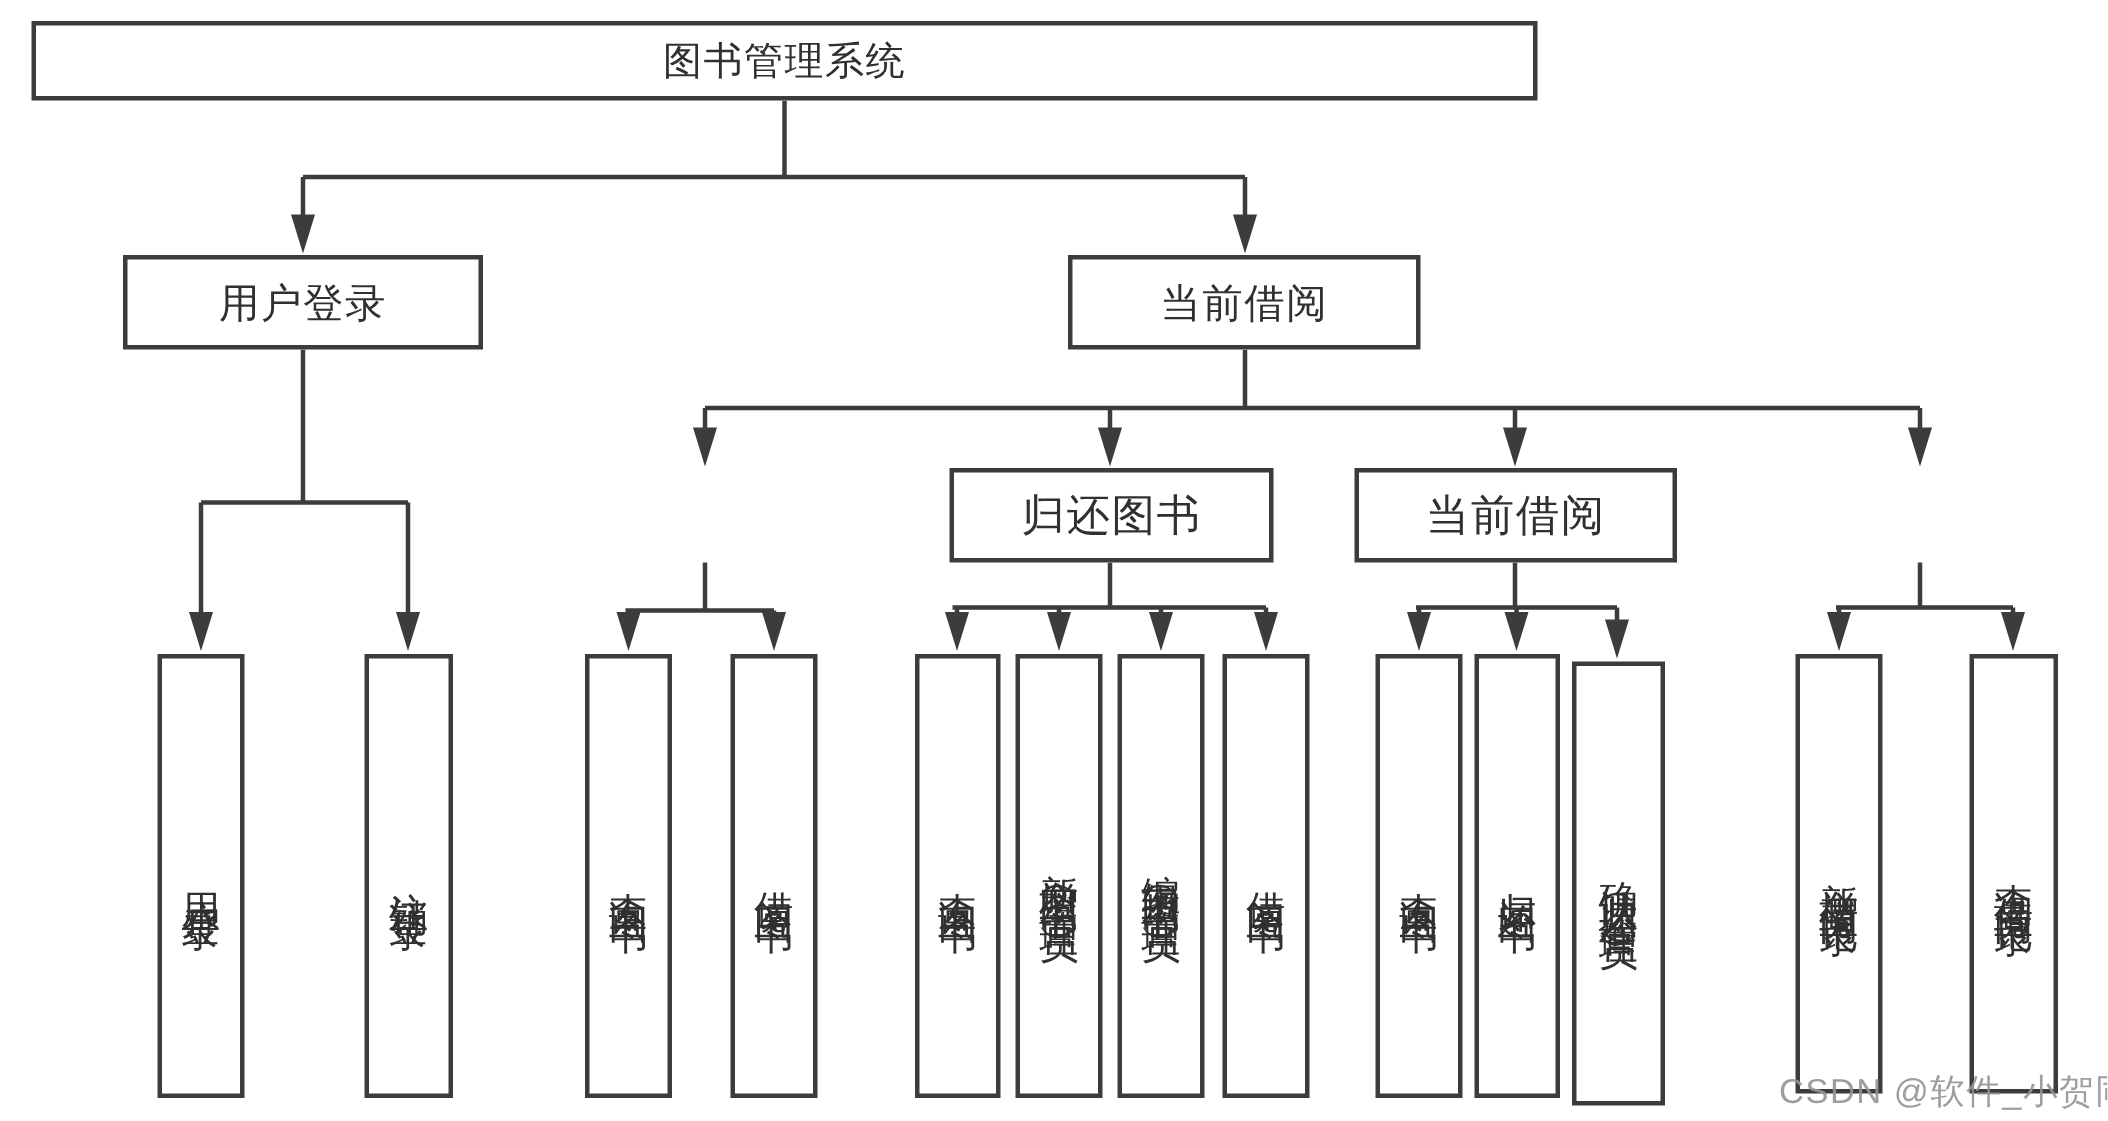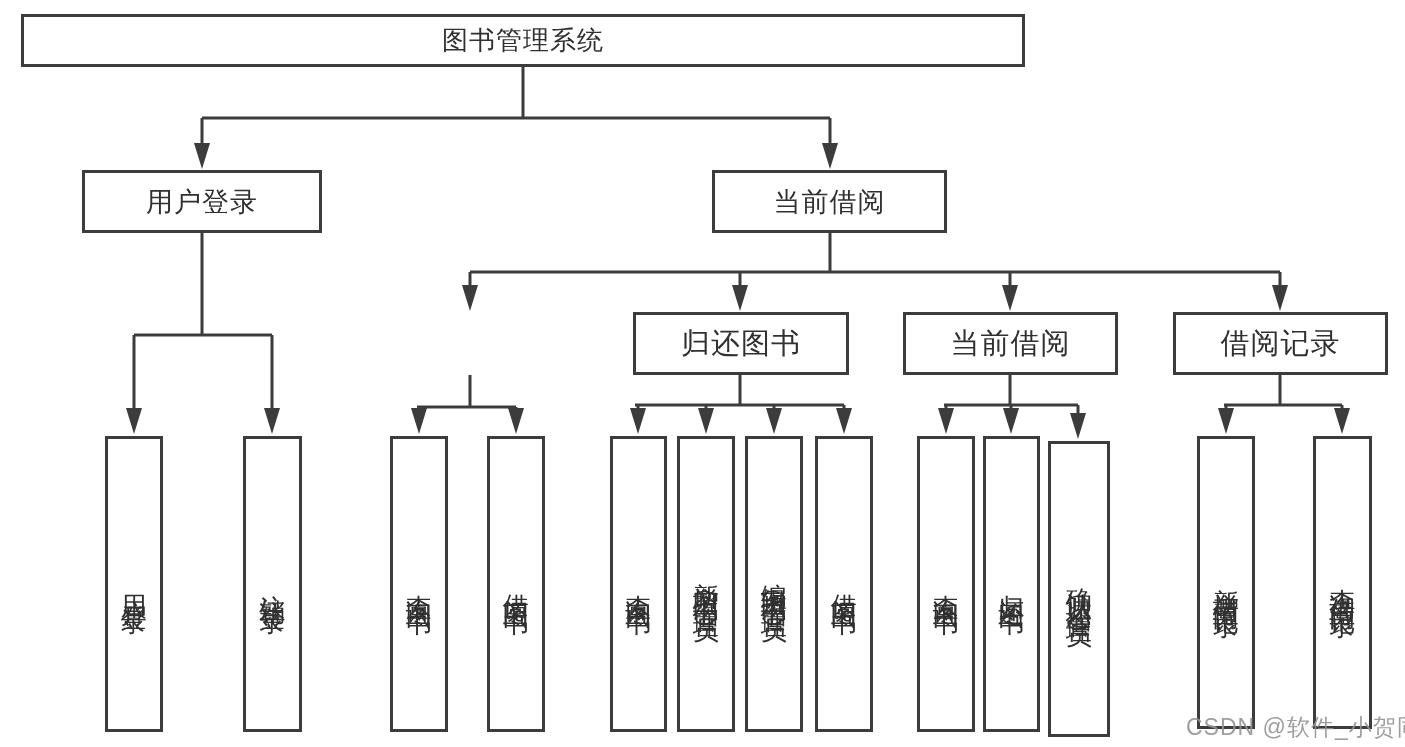--- a/index.html
+++ b/index.html
@@ -78,23 +78,20 @@
   <div class="box l2" style="left:712px;top:170px;width:235px;height:63px">
     <span class="lbl">当前借阅</span>
   </div>
 
   <div class="box l3" style="left:633px;top:312px;width:216px;height:63px">
     <span class="lbl">归还图书</span>
   </div>
   <div class="box l3" style="left:903px;top:312px;width:215px;height:63px">
     <span class="lbl">当前借阅</span>
   </div>
-  <div class="box l3" style="left:1173px;top:312px;width:215px;height:63px">
-    <span class="lbl">借阅记录</span>
-  </div>
 
   <div class="box v" style="left:105px;top:436px;width:58px;height:296px">
     <span class="lbl">用户登录</span>
   </div>
   <div class="box v" style="left:243px;top:436px;width:59px;height:296px">
     <span class="lbl">注销登录</span>
   </div>
 
   <div class="box v" style="left:390px;top:436px;width:58px;height:296px">
     <span class="lbl">查询图书</span>

